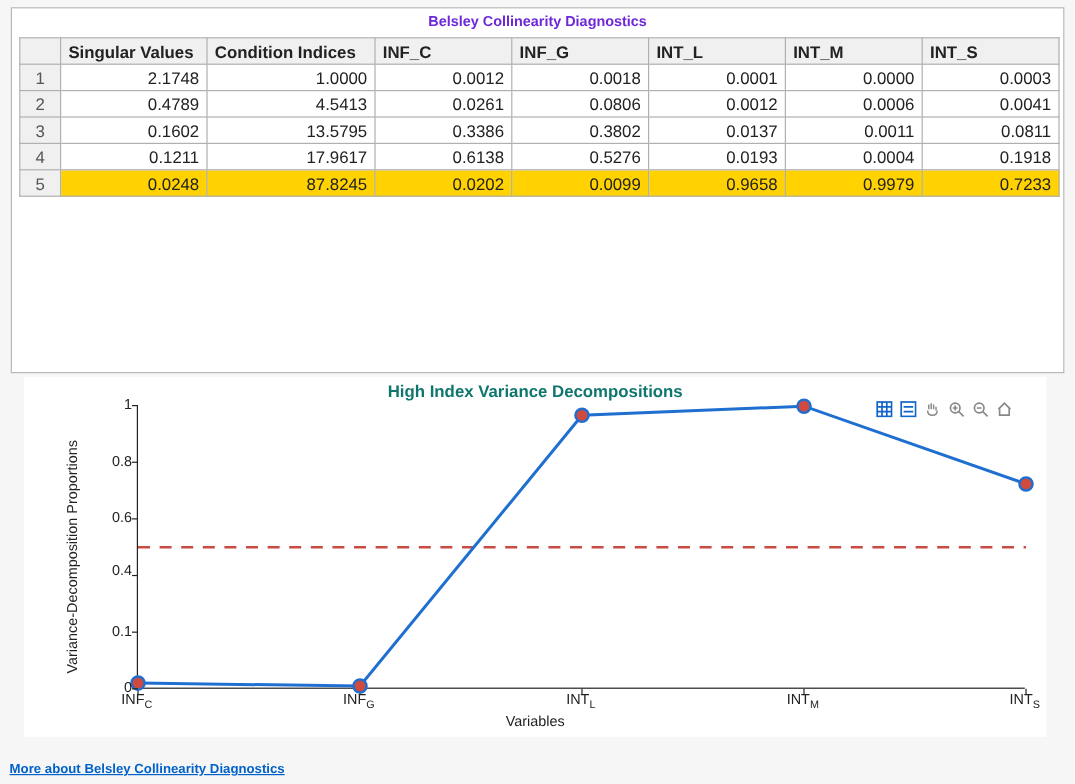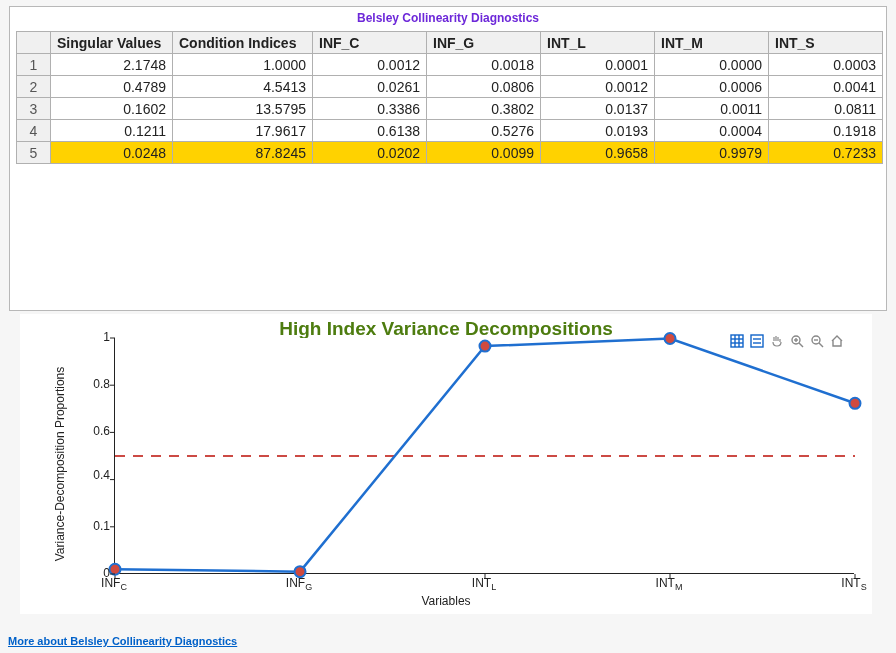--- a/index.html
+++ b/index.html
@@ -63,22 +63,22 @@
     position: absolute;
     left: 20px; top: 314px;
     width: 852px; height: 300px;
     background: #fff;
   }
   .chart-title {
     position: absolute;
     left: 0; top: 4px; width: 100%;
     text-align: center;
     font-weight: bold;
-    font-size: 19px;
-    color: #4d7c0f;
+    font-size: 14px;
+    color: #0f766e;
     font-family: Arial, Helvetica, sans-serif;
   }
   .ylabel {
     position: absolute;
     left: 40px; top: 150px;
     transform: translate(-50%, -50%) rotate(-90deg);
     transform-origin: center;
     font-size: 12px;
     white-space: nowrap;
   }

